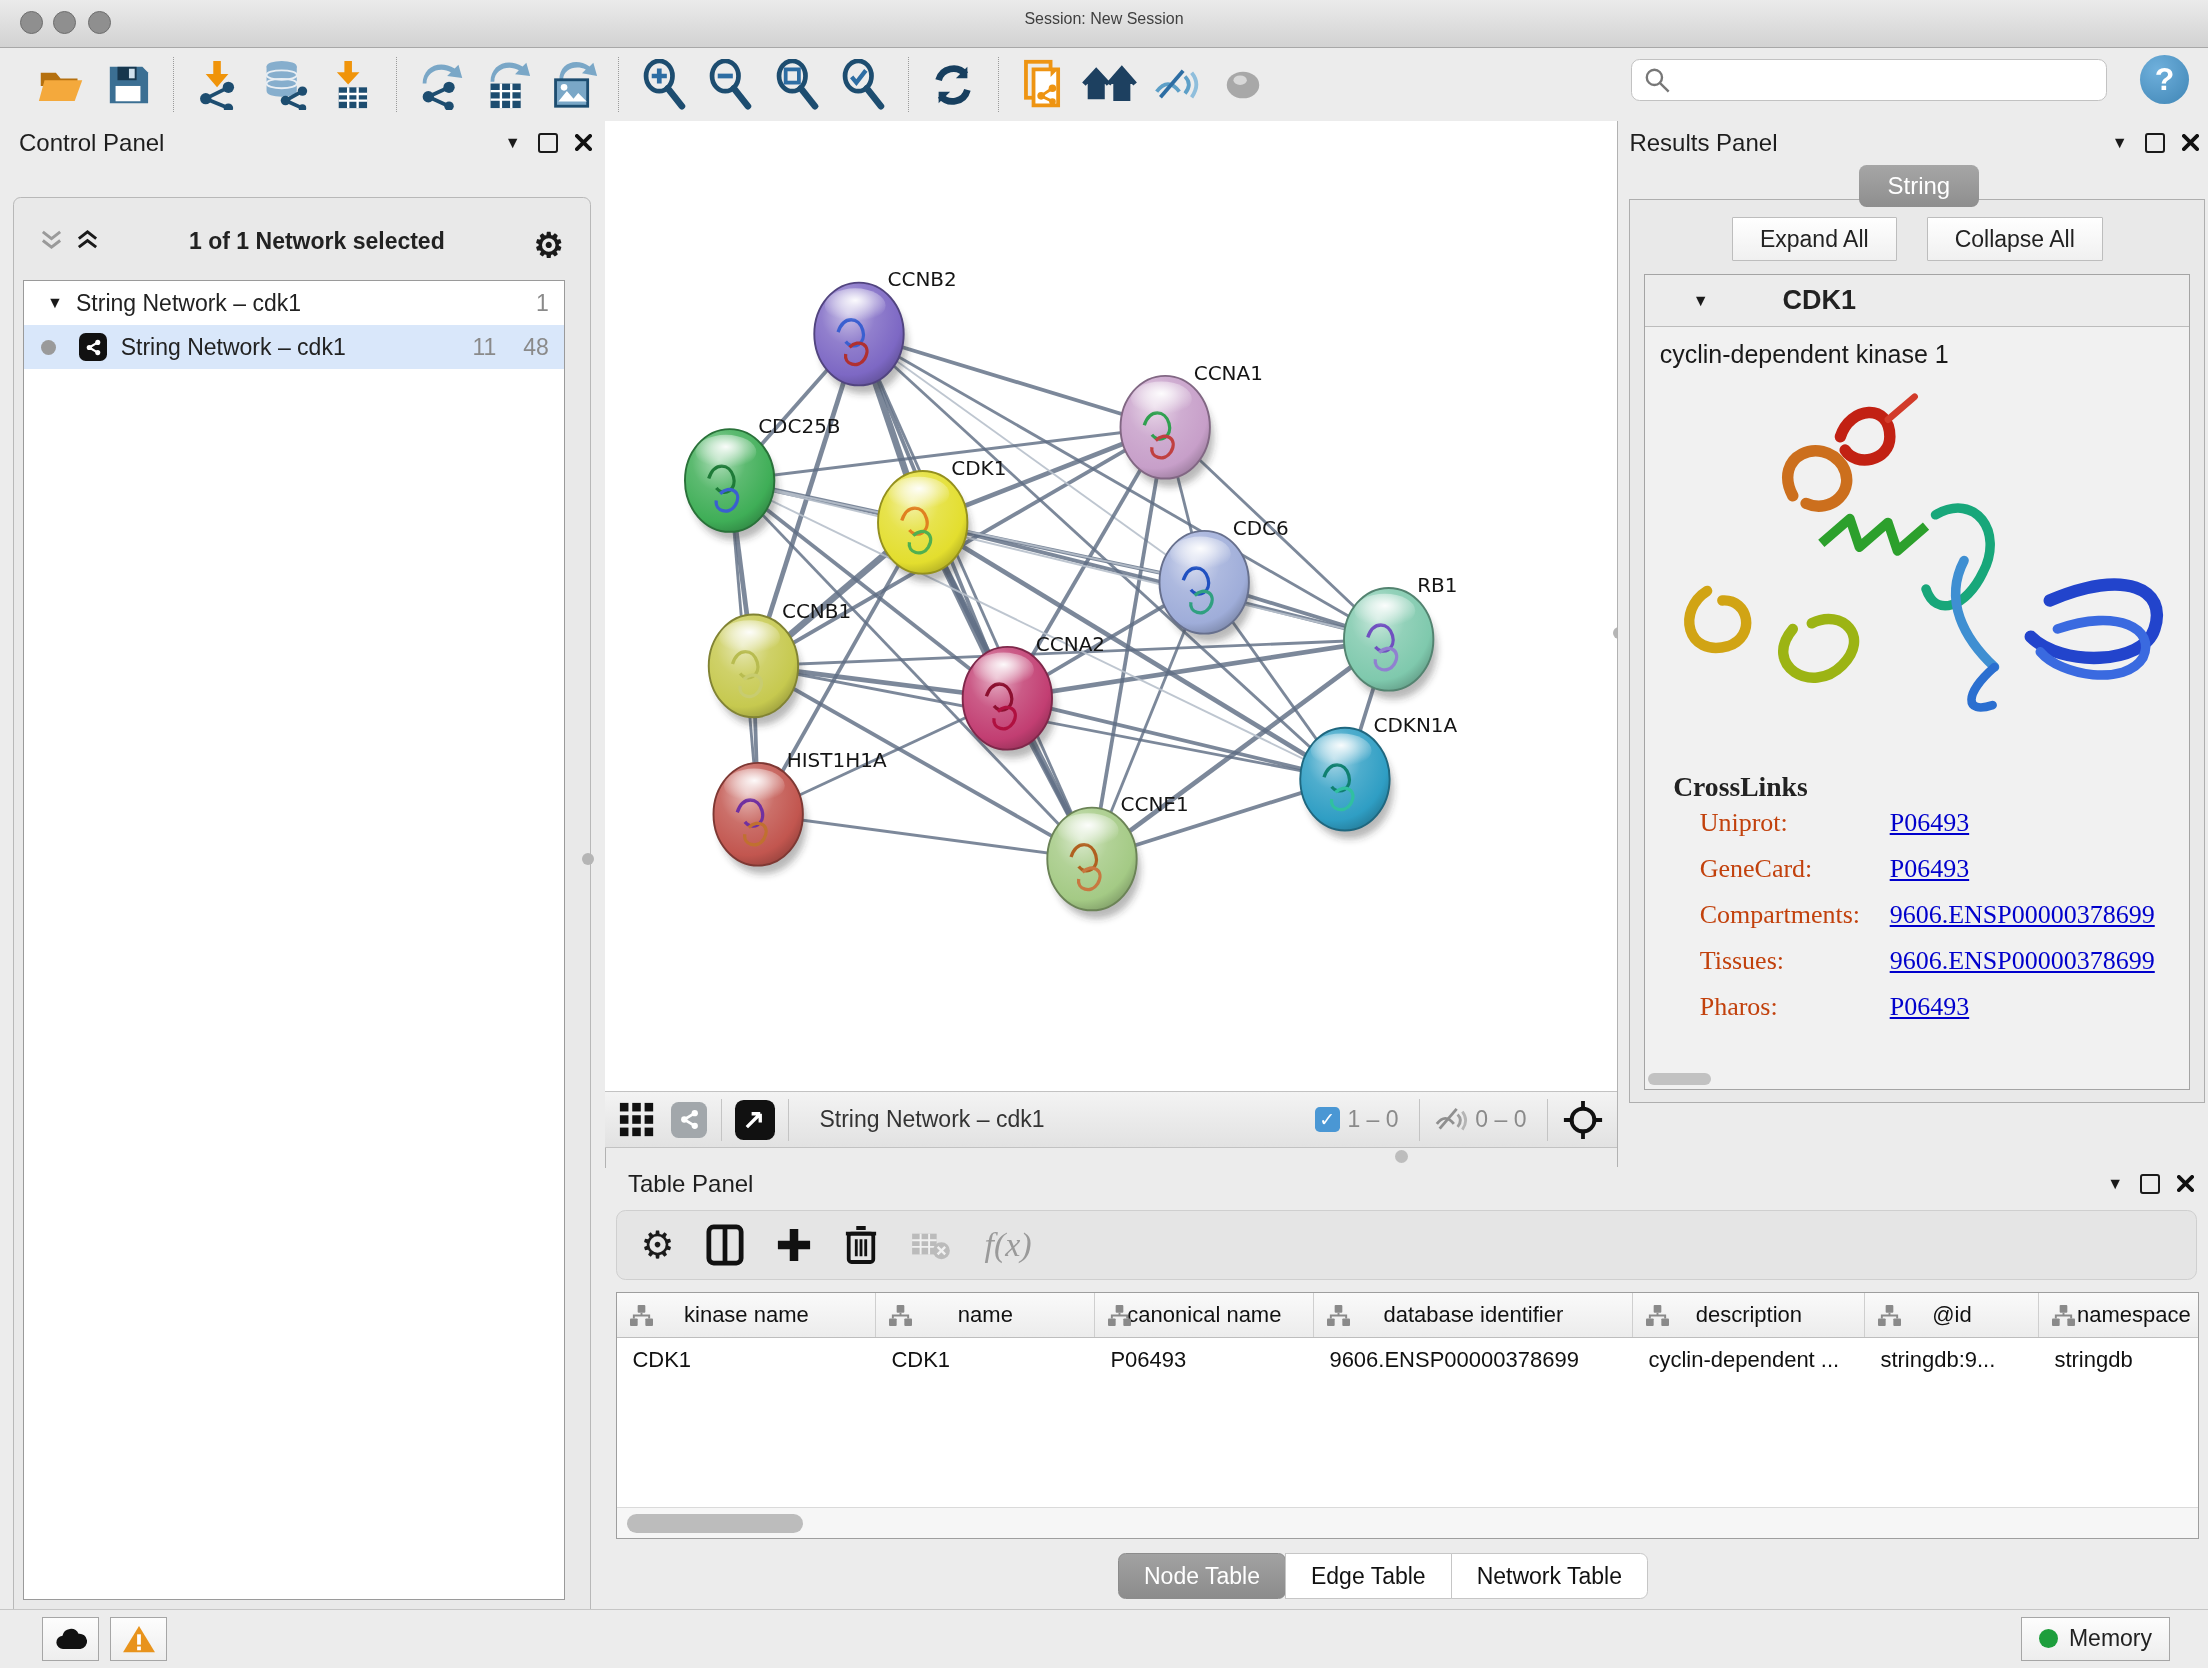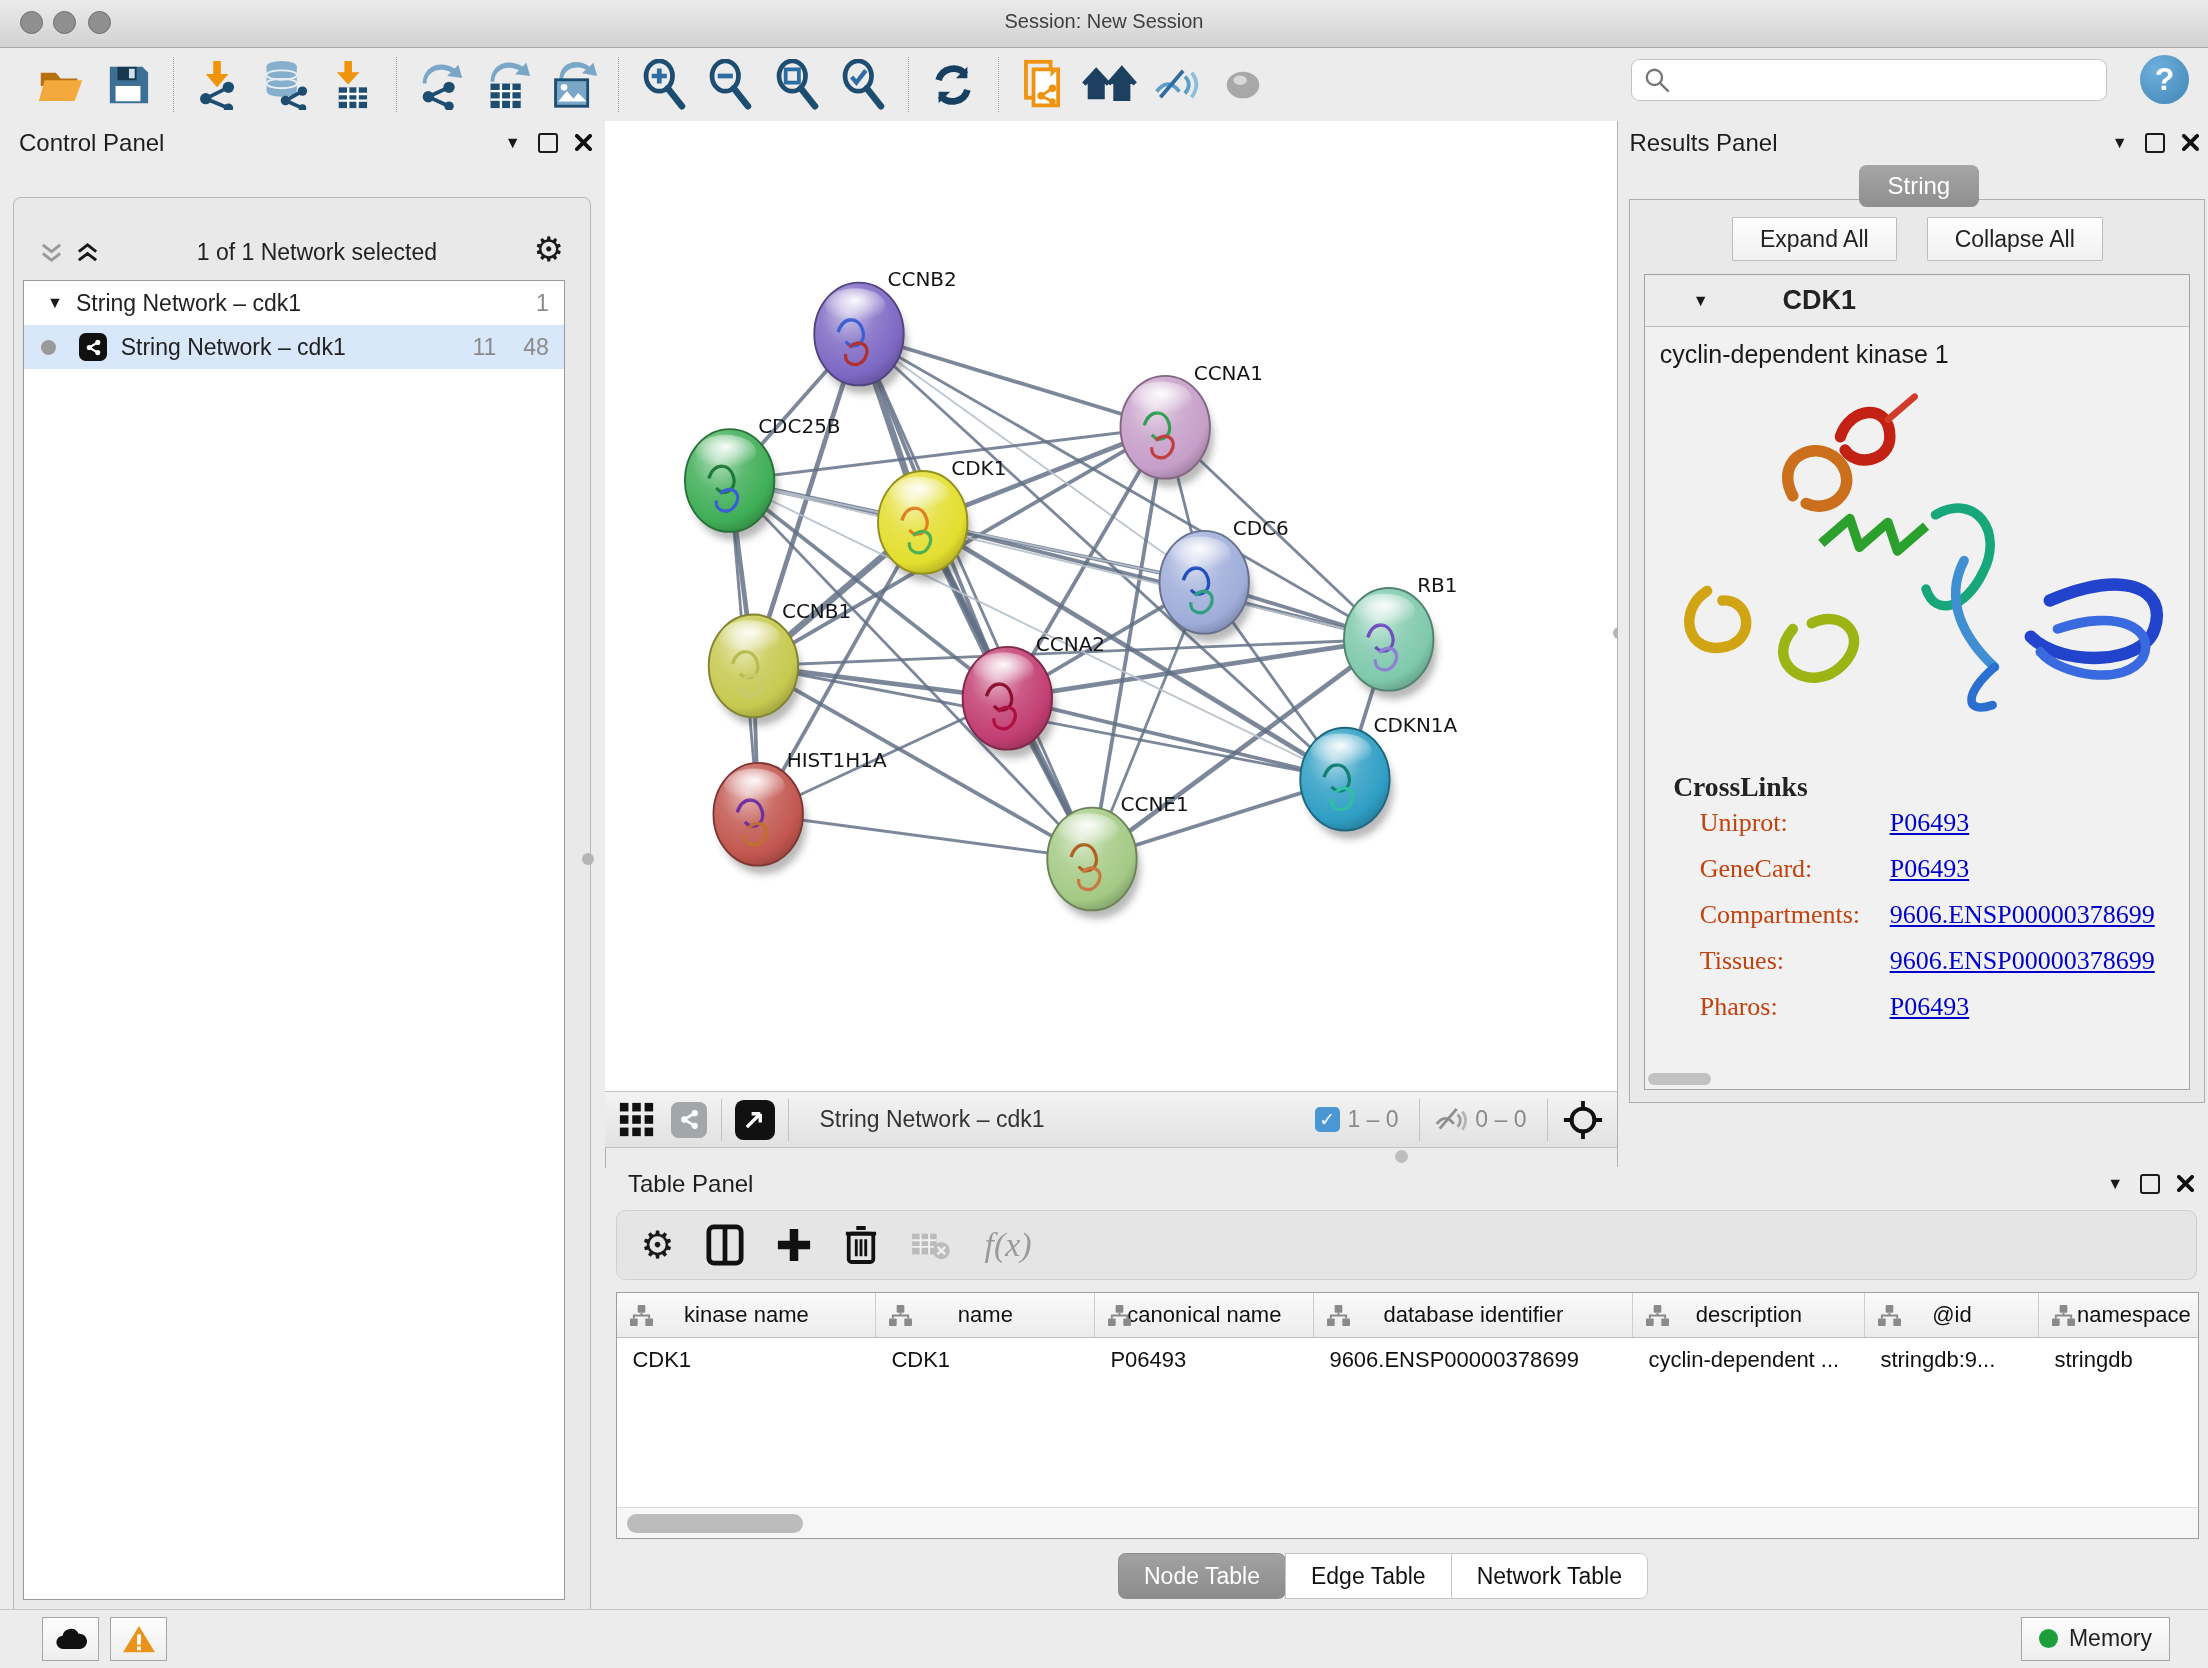--- a/index.html
+++ b/index.html
@@ -4,21 +4,21 @@
 <style>
   html,body{margin:0;padding:0;background:#9a9a9a;}
   .window{position:relative;width:2208px;height:1668px;background:#ececec;overflow:hidden;
     font-family:"Liberation Sans",sans-serif;color:#222;}
   
   .titlebar{position:absolute;left:0;top:0;width:2208px;height:47px;
     background:linear-gradient(#ebebeb,#d2d2d2);border-bottom:1px solid #a8a8a8;}
   .tl{position:absolute;top:10.5px;width:21px;height:21px;border-radius:50%;
     background:#8f8f8f;border:1px solid #6e6e6e;}
   .win-title{position:absolute;top:9.5px;left:0;width:100%;text-align:center;
-    font-size:20px;color:#3f3f3f;}
+    font-size:16px;color:#3f3f3f;}
   
   .toolbar{position:absolute;left:0;top:48px;width:2208px;height:73px;background:#ececec;
     border-bottom:1px solid #bdbdbd;display:flex;align-items:center;}
   .tbtn{width:55px;height:57px;margin:0 5.7px;display:flex;align-items:center;justify-content:center;}
   .sep-v{height:55px;border-left:1.9px dotted #9b9b9b;margin:0 11.4px;}
   .searchbox{position:absolute;left:1631px;top:59px;width:474px;height:40px;background:#fff;
     border:1.9px solid #c2c2c2;border-radius:8.6px;display:flex;align-items:center;}
   .searchbox input{border:none;outline:none;font-size:21px;flex:1;background:transparent;
     font-family:"Liberation Sans",sans-serif;}
   .helpbtn{position:absolute;left:2140px;top:55px;width:49px;height:49px;border-radius:50%;
@@ -35,21 +35,21 @@
   .tab:first-child{border-radius:7.6px 0 0 7.6px;margin-left:0;}
   .tab:last-child{border-radius:0 7.6px 7.6px 0;}
   .tab.sel{background:linear-gradient(#a2a2a2,#8c8c8c);color:#fff;border-color:#8c8c8c;border-radius:7.6px;}
   
   .control-panel{position:absolute;left:0;top:121px;width:605px;height:1491px;background:#ececec;
     border-right:1.9px solid #b2b2b2;}
   .cp-head{position:absolute;left:19px;top:7.6px;right:13.3px;display:flex;justify-content:space-between;align-items:center;}
   .cp-tabs{position:absolute;left:70px;top:51px;}
   .cp-box{position:absolute;left:13.3px;top:76px;width:576px;height:1508px;background:#e9e9e9;
     border:1px solid #b8b8b8;border-radius:7.6px;}
-  .cp-summary{position:absolute;left:11.4px;top:30px;right:11.4px;height:38px;display:flex;align-items:flex-end;}
+  .cp-summary{position:absolute;left:11.4px;top:30px;right:11.4px;height:38px;display:flex;align-items:flex-start;font-weight:bold;}
   .cp-summary .txt{flex:1;text-align:center;font-size:23px;}
   .gear{font-size:34px;color:#1a1a1a;line-height:1;}
   .tree{position:absolute;left:8.6px;top:82px;width:540px;height:1318px;background:#fff;border:1.9px solid #9a9a9a;}
   .trow{height:44px;display:flex;align-items:center;font-size:23px;}
   .trow .cnt{color:#8a8a8a;}
   .trow.sel{background:#d9e7fa;}
   .sharebadge{width:28.5px;height:28.5px;border-radius:6.7px;background:#111;display:flex;align-items:center;justify-content:center;}
   
   .canvas{position:absolute;left:605px;top:121px;width:1012px;height:970px;background:#fff;}
   .netbar{position:absolute;left:605px;top:1091px;width:1012px;height:55px;

